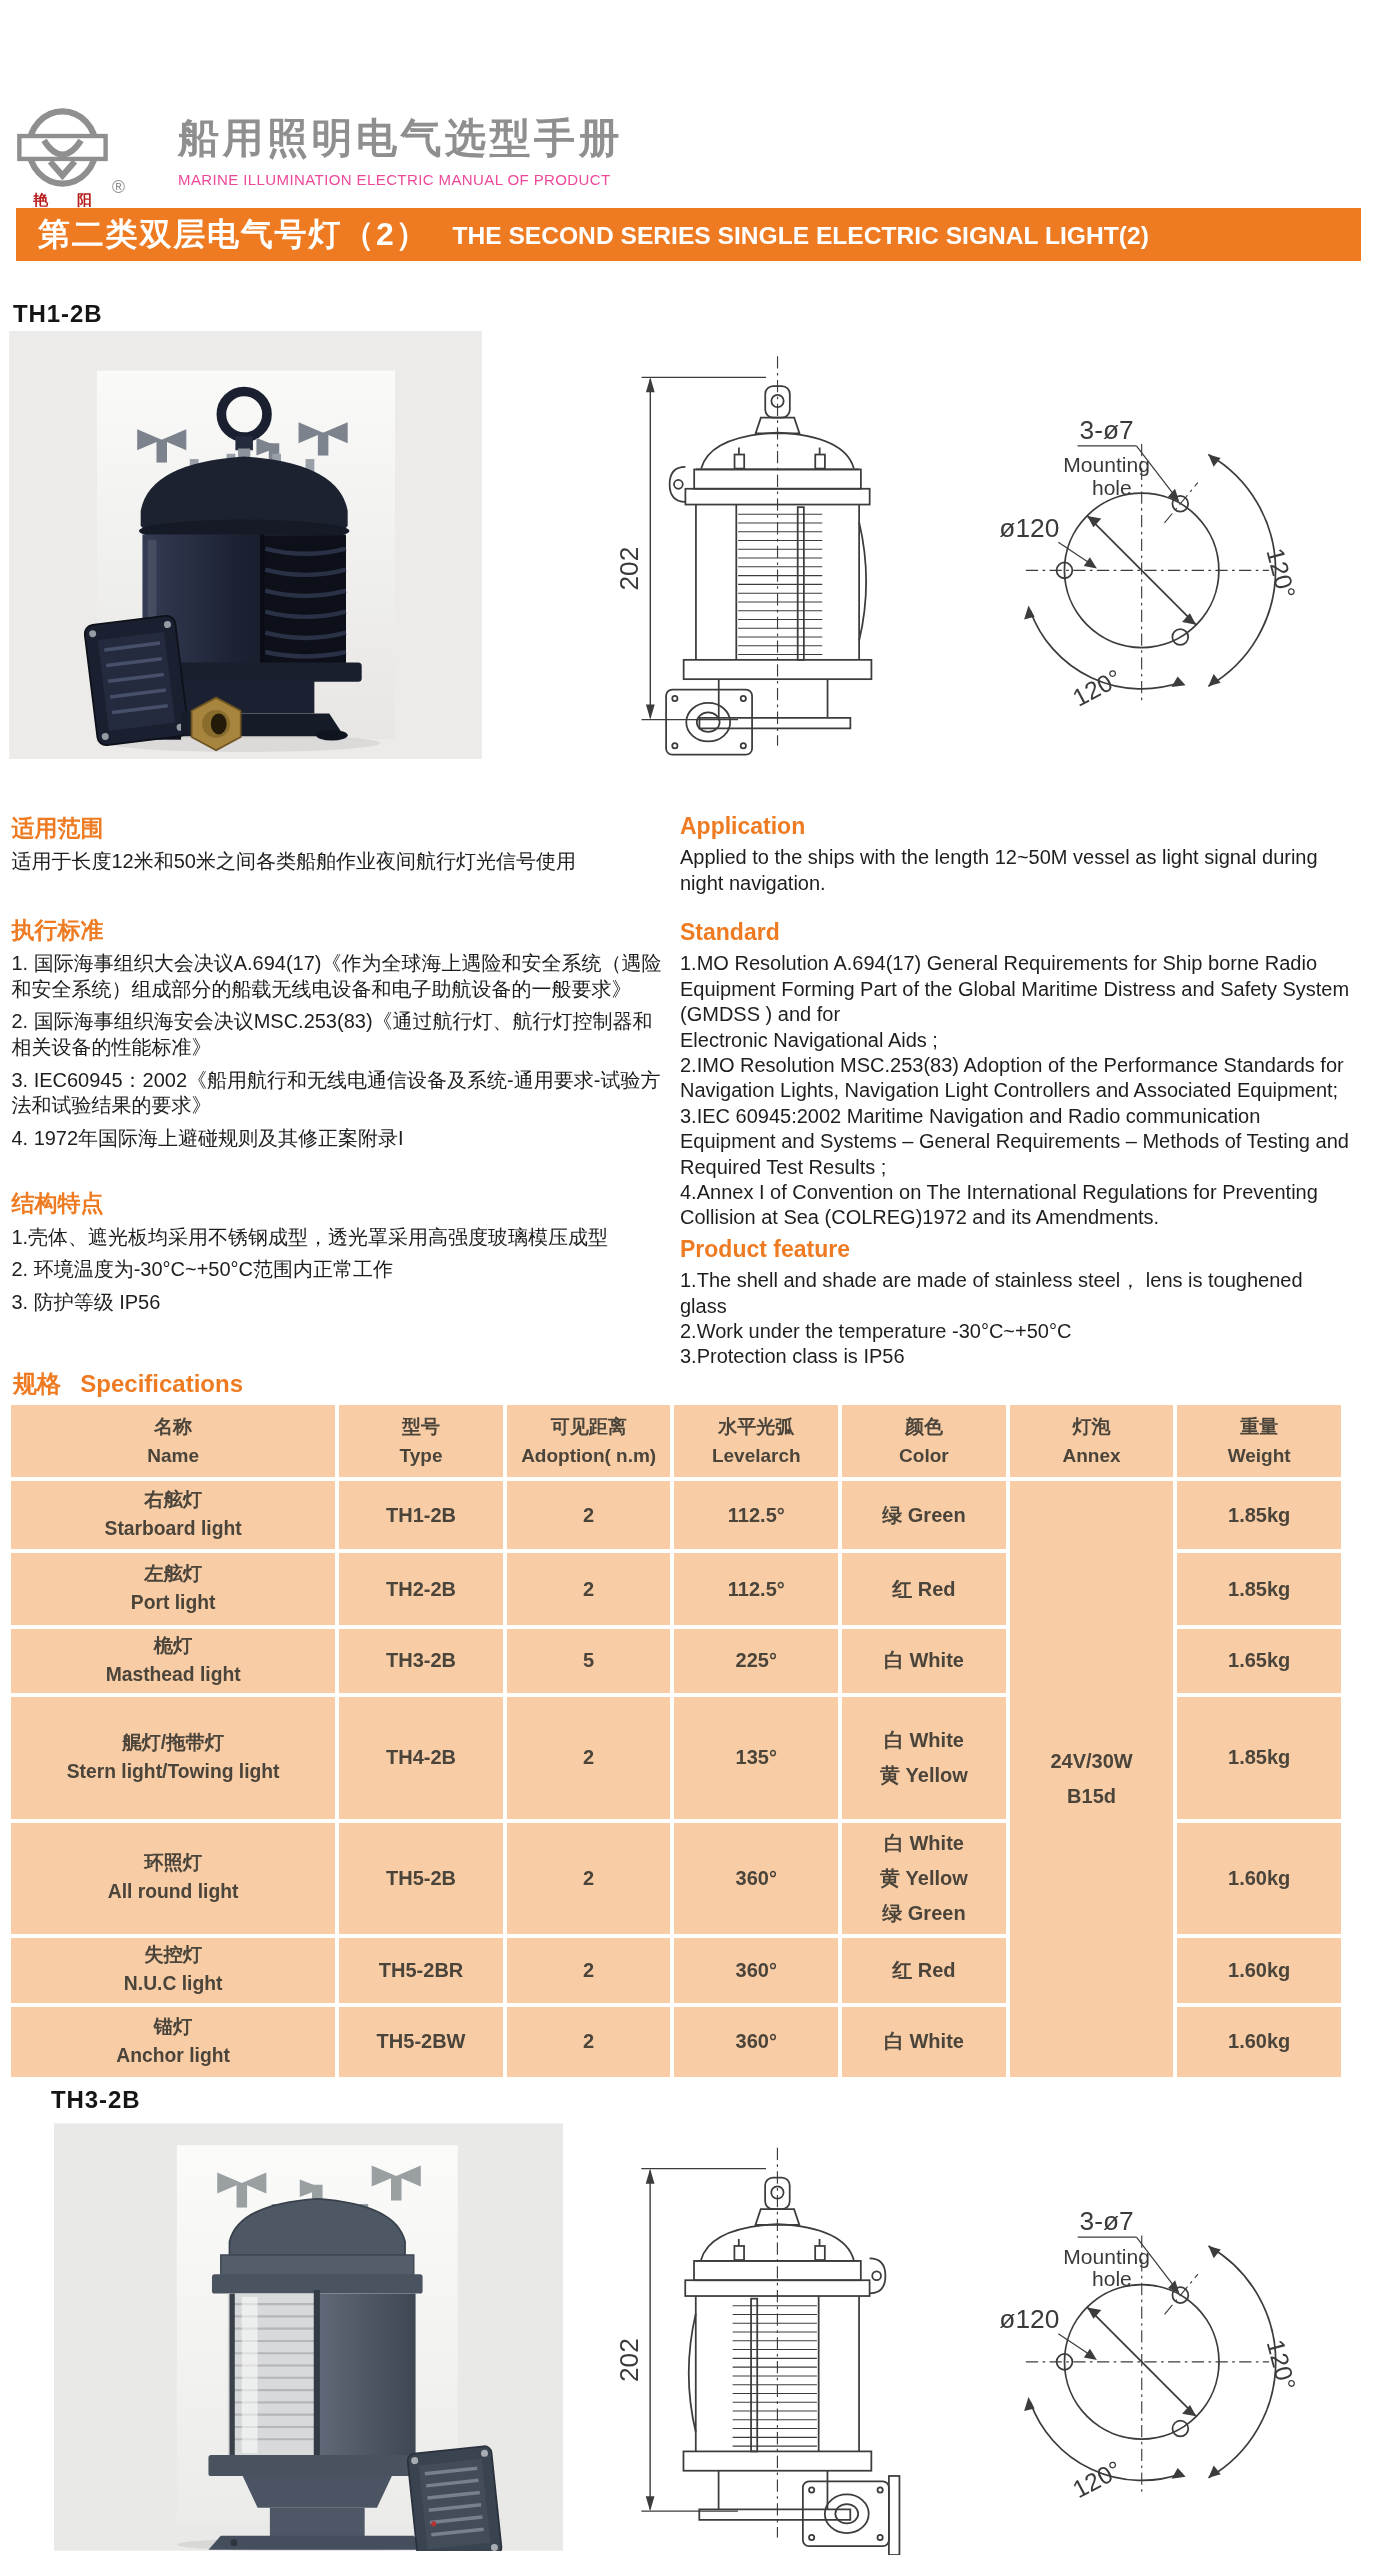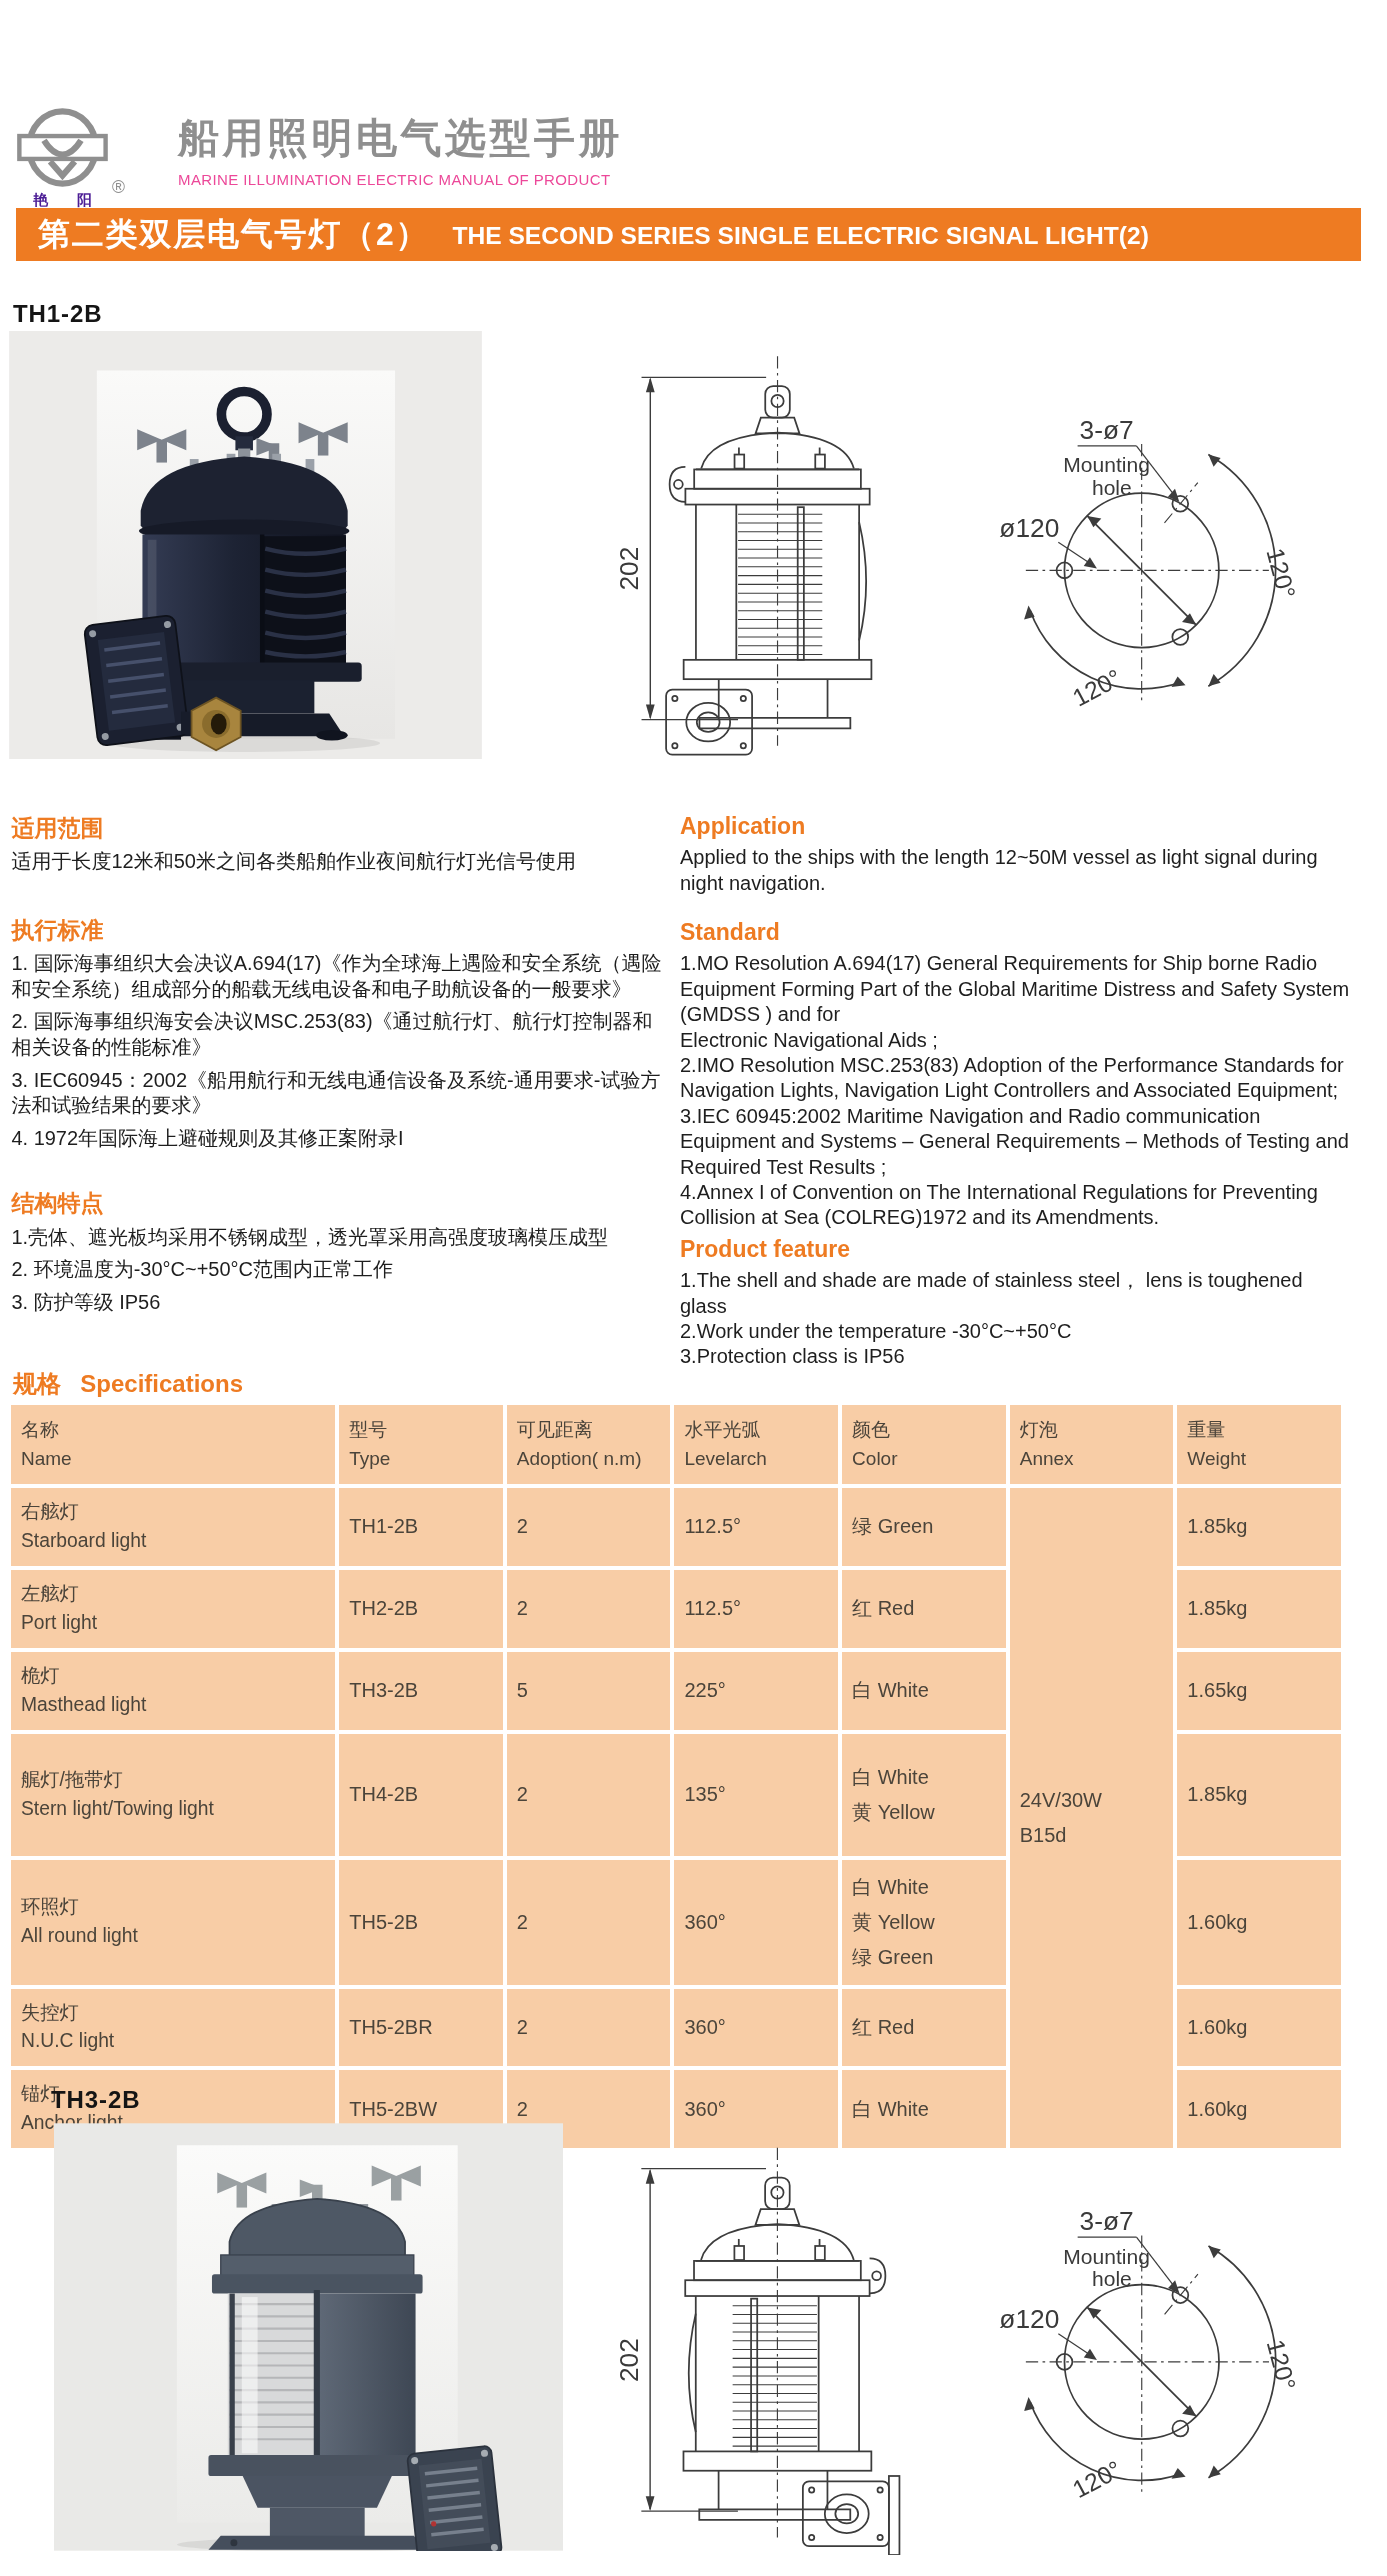--- a/index.html
+++ b/index.html
@@ -1,21 +1,21 @@
 <!DOCTYPE html>
 <html style="font-size:14px"><head>
 <meta charset="utf-8">
 <style>
   html,body{margin:0;padding:0;background:#fff;}
   .page{position:relative;width:1387px;height:2576px;background:#fff;overflow:hidden;
         font-family:"Liberation Sans","DejaVu Sans",sans-serif;color:#222;}
   
   .brand{position:absolute;left:14px;top:107px;display:flex;align-items:flex-start;}
   .logo-wrap{position:relative;width:132px;height:107px;}
-  .logo-cn{position:absolute;left:19.3px;top:84px;font-size:15px;letter-spacing:12.3px;color:#4c1d95;font-weight:bold;}
+  .logo-cn{position:absolute;left:19.3px;top:84px;font-size:15px;letter-spacing:12.3px;color:#b91c1c;font-weight:bold;}
   .reg{position:absolute;left:98px;top:70px;font-size:17.6px;color:#8f8f8f;}
   .brand-text{margin-left:32px;margin-top:3.5px;}
   .brand-title{font-size:41px;font-weight:bold;color:#8f8f8f;letter-spacing:3.5px;}
   .brand-sub{font-size:15px;color:#ec4899;margin-top:5.3px;letter-spacing:0.4px;}
   
   .banner{position:absolute;left:16px;top:208px;width:1345px;height:53px;background:#EE7B22;
           display:flex;align-items:center;padding-left:22px;box-sizing:border-box;gap:23px;}
   .banner-cn{color:#fff;font-size:32px;font-weight:bold;letter-spacing:1.8px;}
   .banner-en{color:#fff;font-size:24.6px;font-weight:bold;letter-spacing:0;padding-top:3.5px;}
   
@@ -40,22 +40,22 @@
   .col p{margin:0;font-size:20px;line-height:1.28;color:#1e1e1e;}
   .col .gap-std{margin-top:40px;}
   .col .gap-std-en{margin-top:23px;}
   .col .gap-feat{margin-top:37px;}
   .col .item{margin-bottom:7px;}
   .col-right p{font-size:20px;line-height:1.27;}
   
   .specs-heading{position:absolute;left:13px;top:1368px;font-size:24px;font-weight:bold;color:#EE7B22;}
   .specs-heading .en{margin-left:19.3px;}
   table.specs{position:absolute;left:7px;top:1401px;width:1338px;border-collapse:separate;border-spacing:4.4px;table-layout:fixed;}
-  table.specs td,table.specs th{background:#F8CDA6;text-align:left;vertical-align:middle;
-       color:#4b443a;font-weight:normal;padding:10px;}
+  table.specs td,table.specs th{background:#F8CDA6;text-align:center;vertical-align:middle;
+       color:#4b443a;font-weight:bold;padding:3px;}
   table.specs th{font-size:19px;line-height:1.55;}
   table.specs td{font-size:20px;}
   .name-cell span{display:block;line-height:1.5;font-size:19.3px;}
   .pre{white-space:pre-line;line-height:1.75;}
   tr.hr{height:72px;} tr.r0{height:68px;} tr.r1{height:72px;} tr.r2{height:61px;}
   tr.r3{height:122px;} tr.r4{height:104px;} tr.r5{height:65px;} tr.r6{height:70px;}
 </style>
 </head>
 <body>
 

